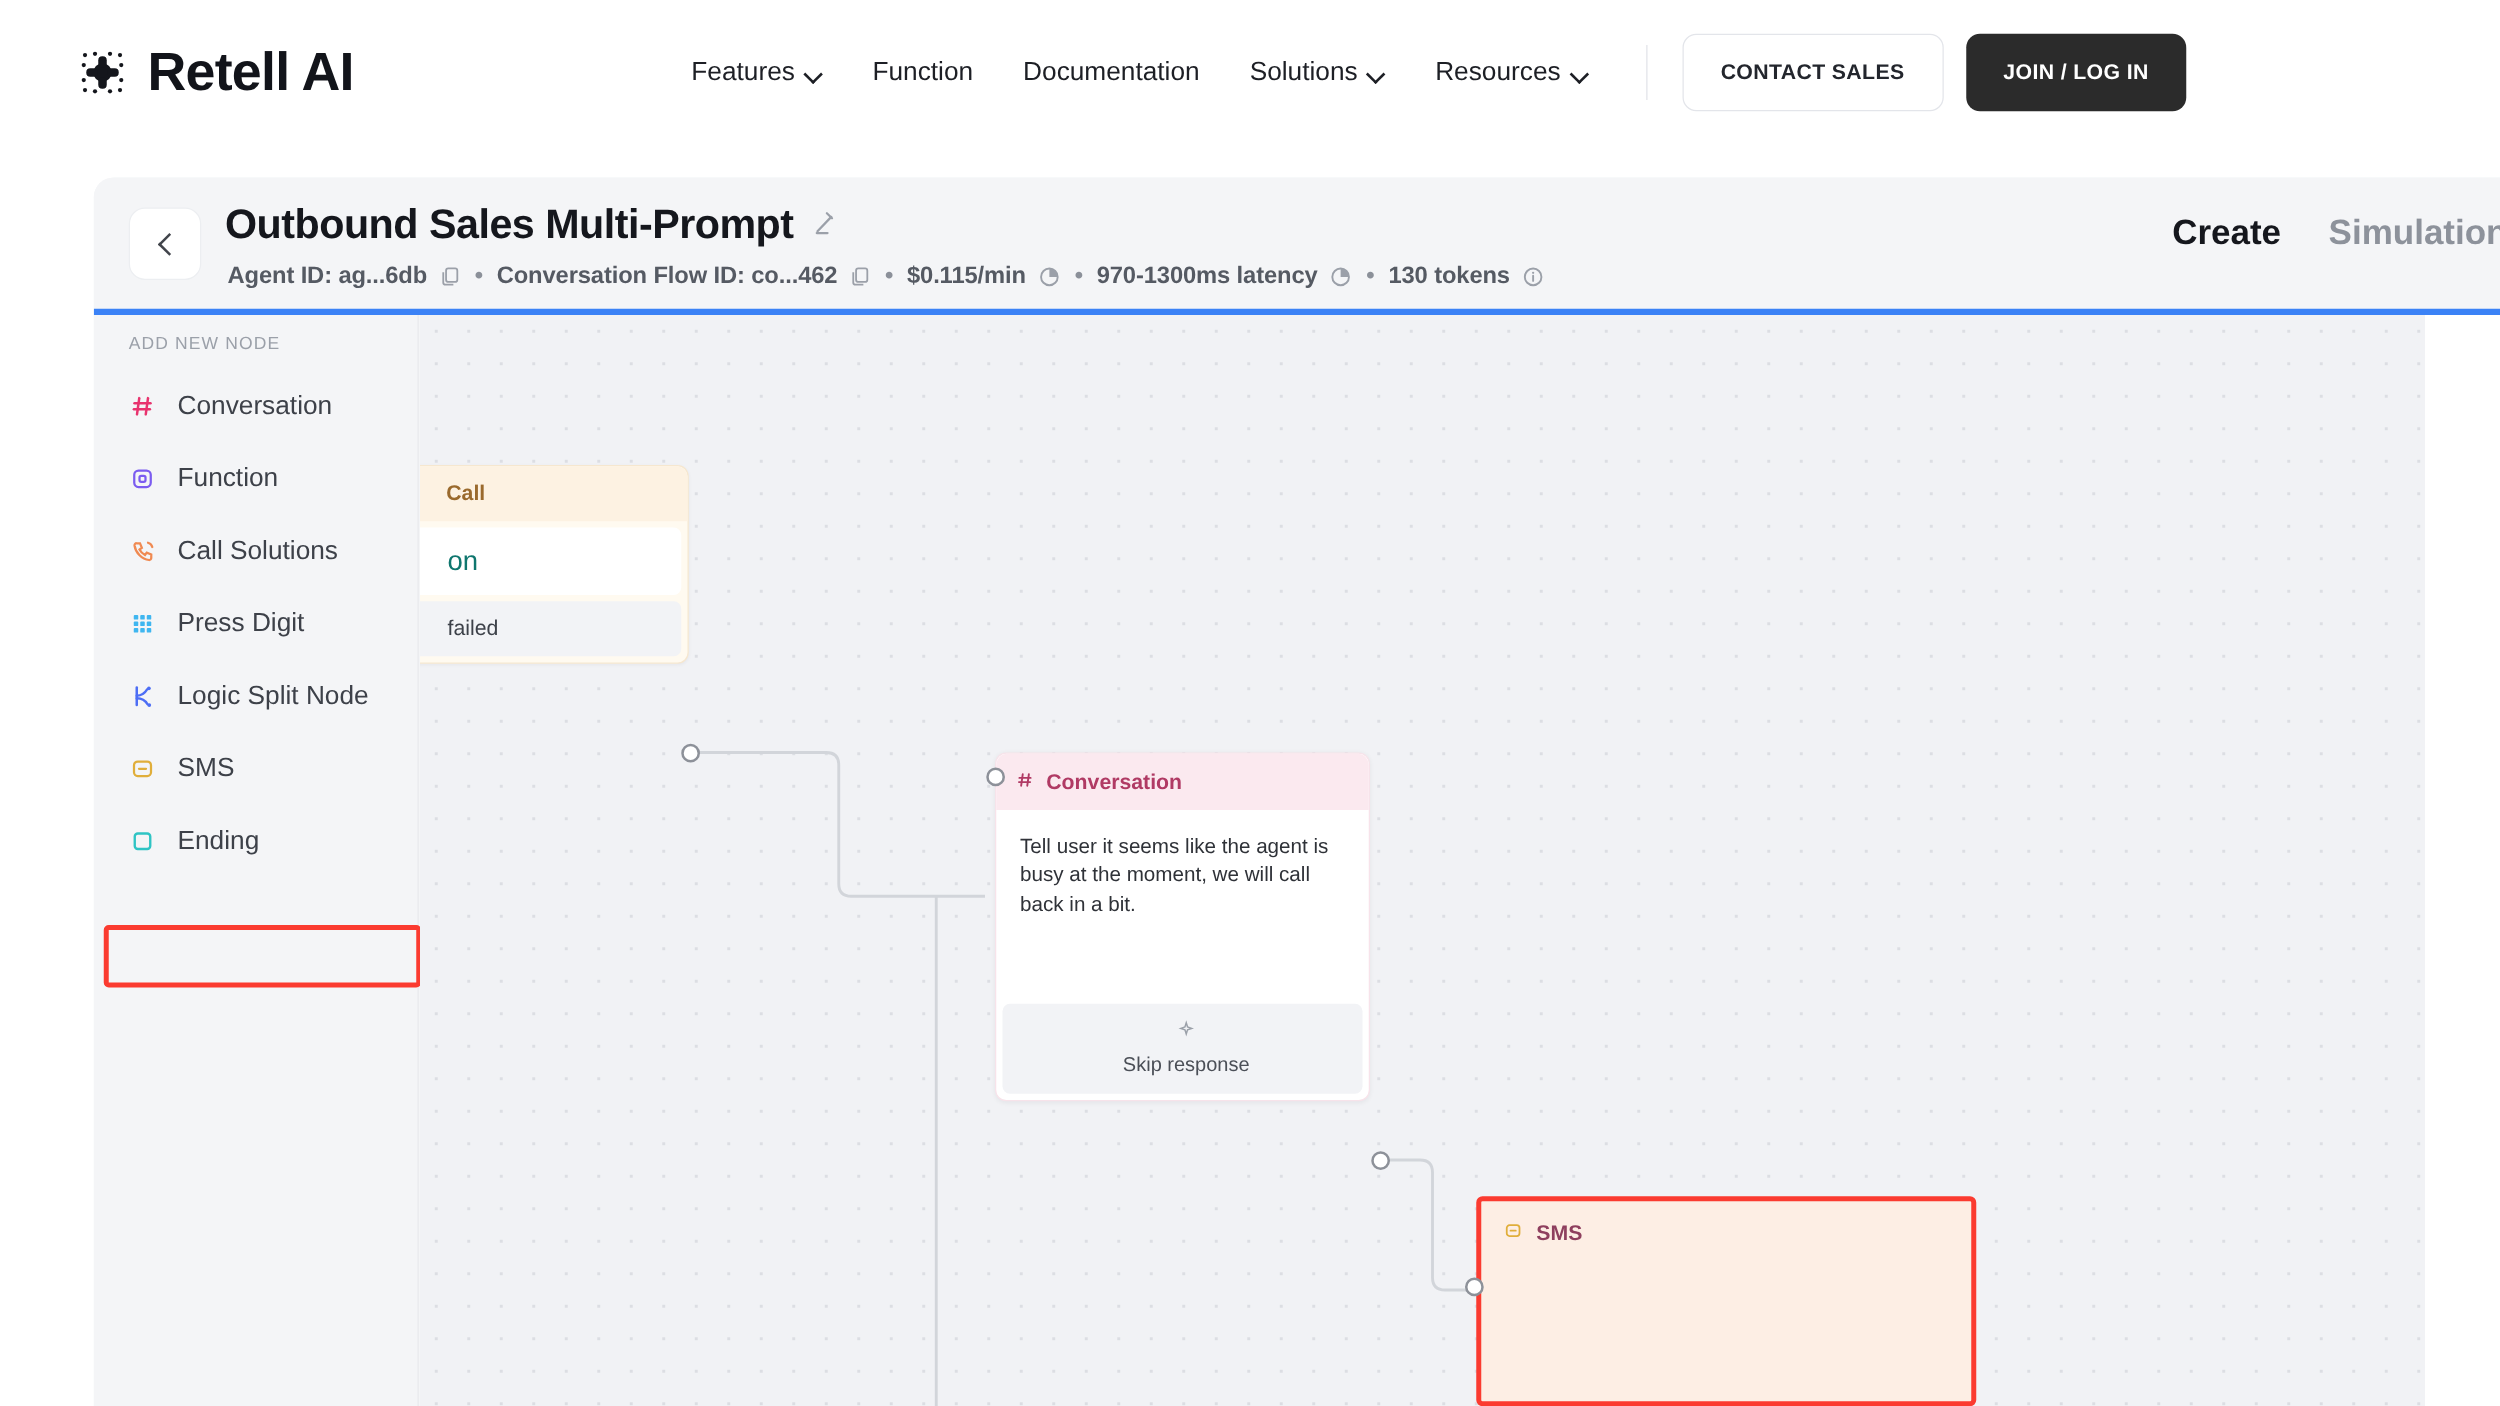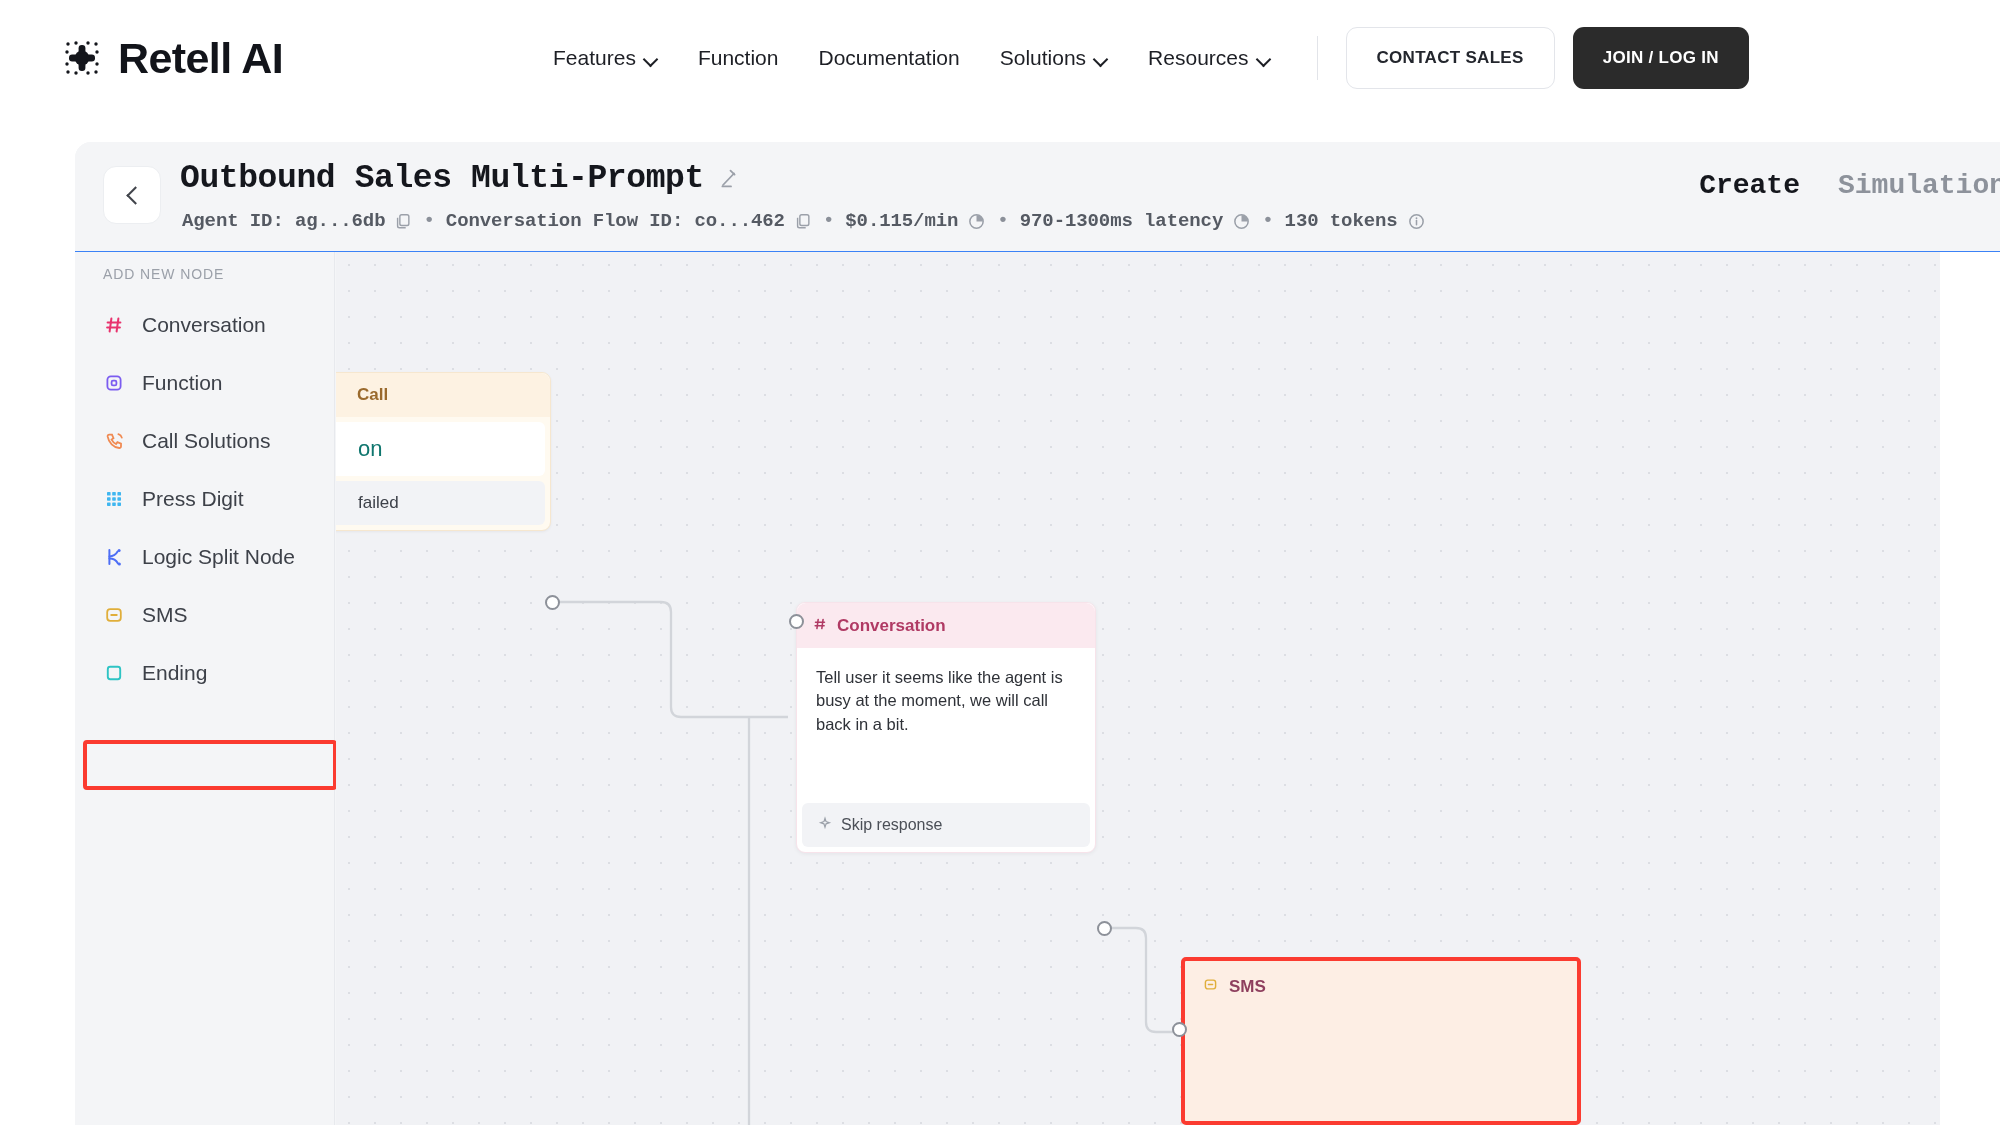--- a/index.html
+++ b/index.html
@@ -63,22 +63,21 @@
     width:1925px; height:983px;
     background:#f4f5f7;
     border-top-left-radius:16px;
     overflow:hidden;
   }
 
   
   .app-header {
     position:absolute; left:0; top:0; width:1925px; height:110px;
     background:#f4f5f7;
-    border-bottom:1px solid #3b82f6;
-    font-family:Liberation Mono, monospace;
+    border-bottom:5px solid #3b82f6;
   }
   .back-btn {
     position:absolute; left:28px; top:24px;
     width:58px; height:58px; border-radius:13px;
     background:#ffffff; border:1px solid #eceef1;
     display:flex; align-items:center; justify-content:center; cursor:pointer;
   }
   .back-chev { width:14px; height:14px; position:relative; }
   .back-chev::before {
     content:""; position:absolute; left:4px; top:1px;
@@ -188,21 +187,21 @@
     padding:13px 14px; height:145px;
     font-size:16.5px; line-height:1.42; color:#2f3238;
   }
   .conv-transition {
     display:flex; align-items:center; gap:10px;
     padding:12px 0 10px 16px; font-size:17px; color:#9ba0a9;
   }
   .conv-skip {
     background:#f2f3f6; margin:0 5px 5px 5px; border-radius:6px;
     padding:13px 10px 13px 16px; font-size:16px; color:#4b4f57;
-    display:flex; align-items:center; gap:9px;
+    display:flex; align-items:center; gap:9px;flex-direction:column;
   }
 
   .node-sms {
     left:845px; top:705px; width:400px; height:168px;
     background:#fdeee4; border:4px solid #fb3b30; border-radius:5px;
   }
   .node-sms .nh {
     display:flex; align-items:center; gap:11px; padding:16px 0 0 18px;
     font-size:17px; font-weight:bold; color:#8e3f5e;
   }

